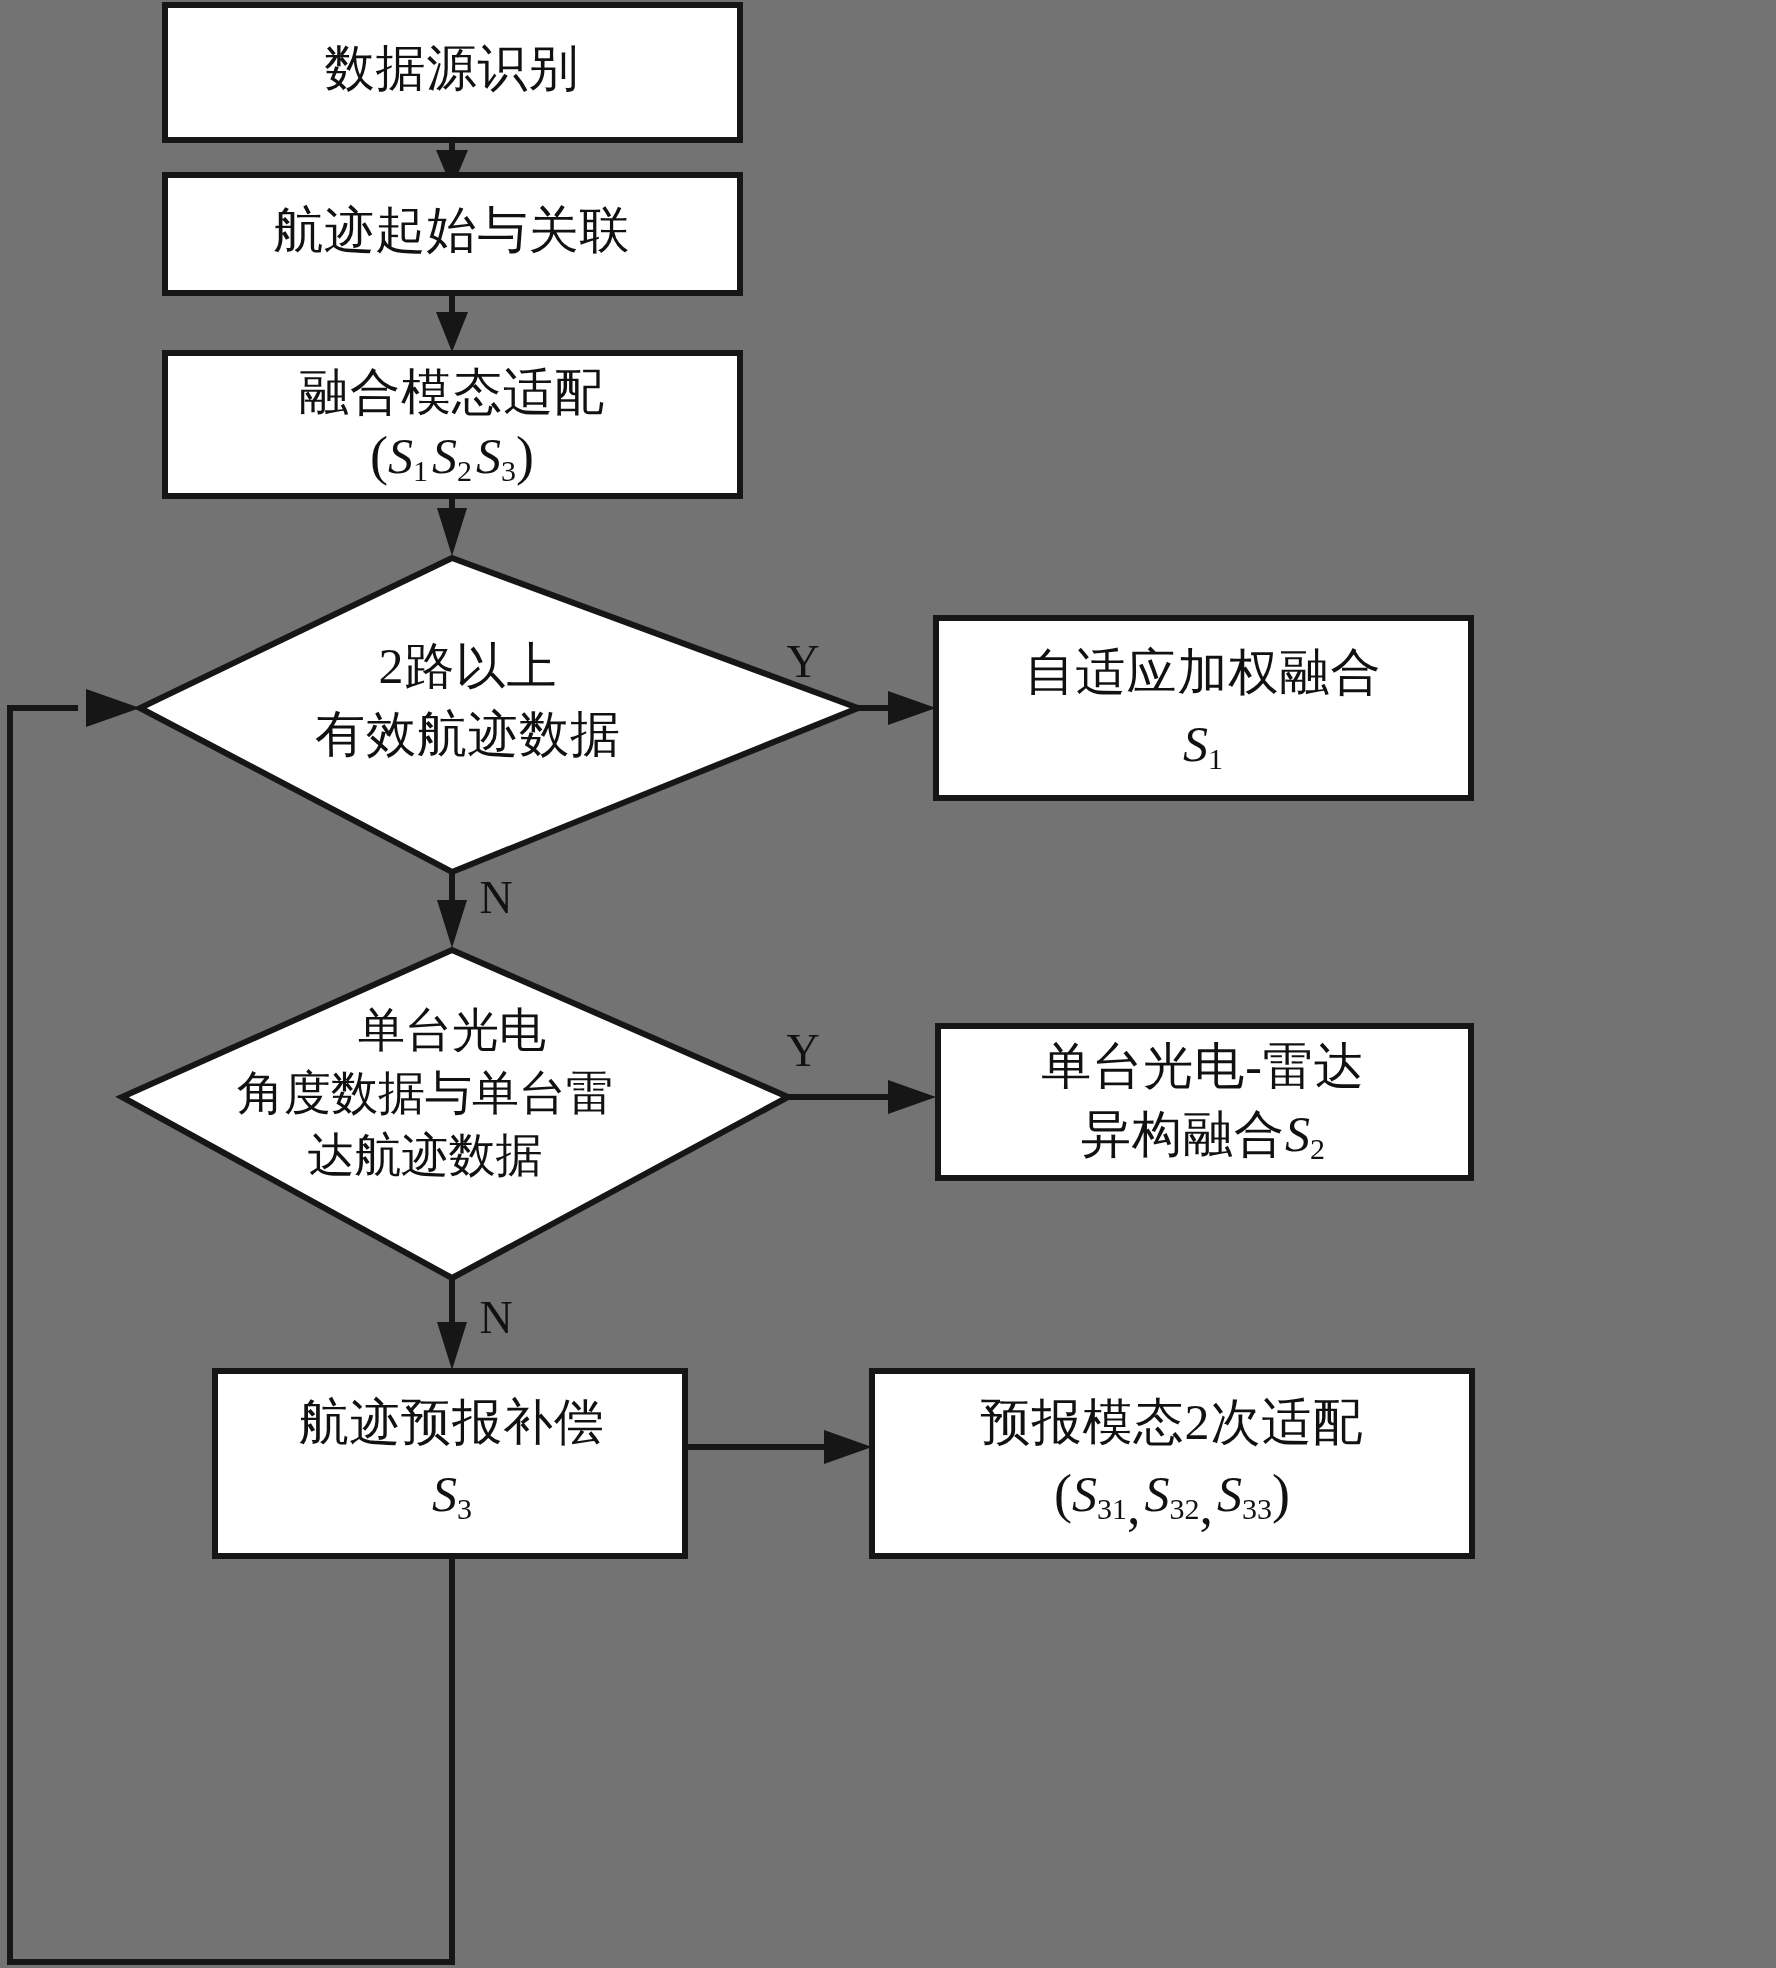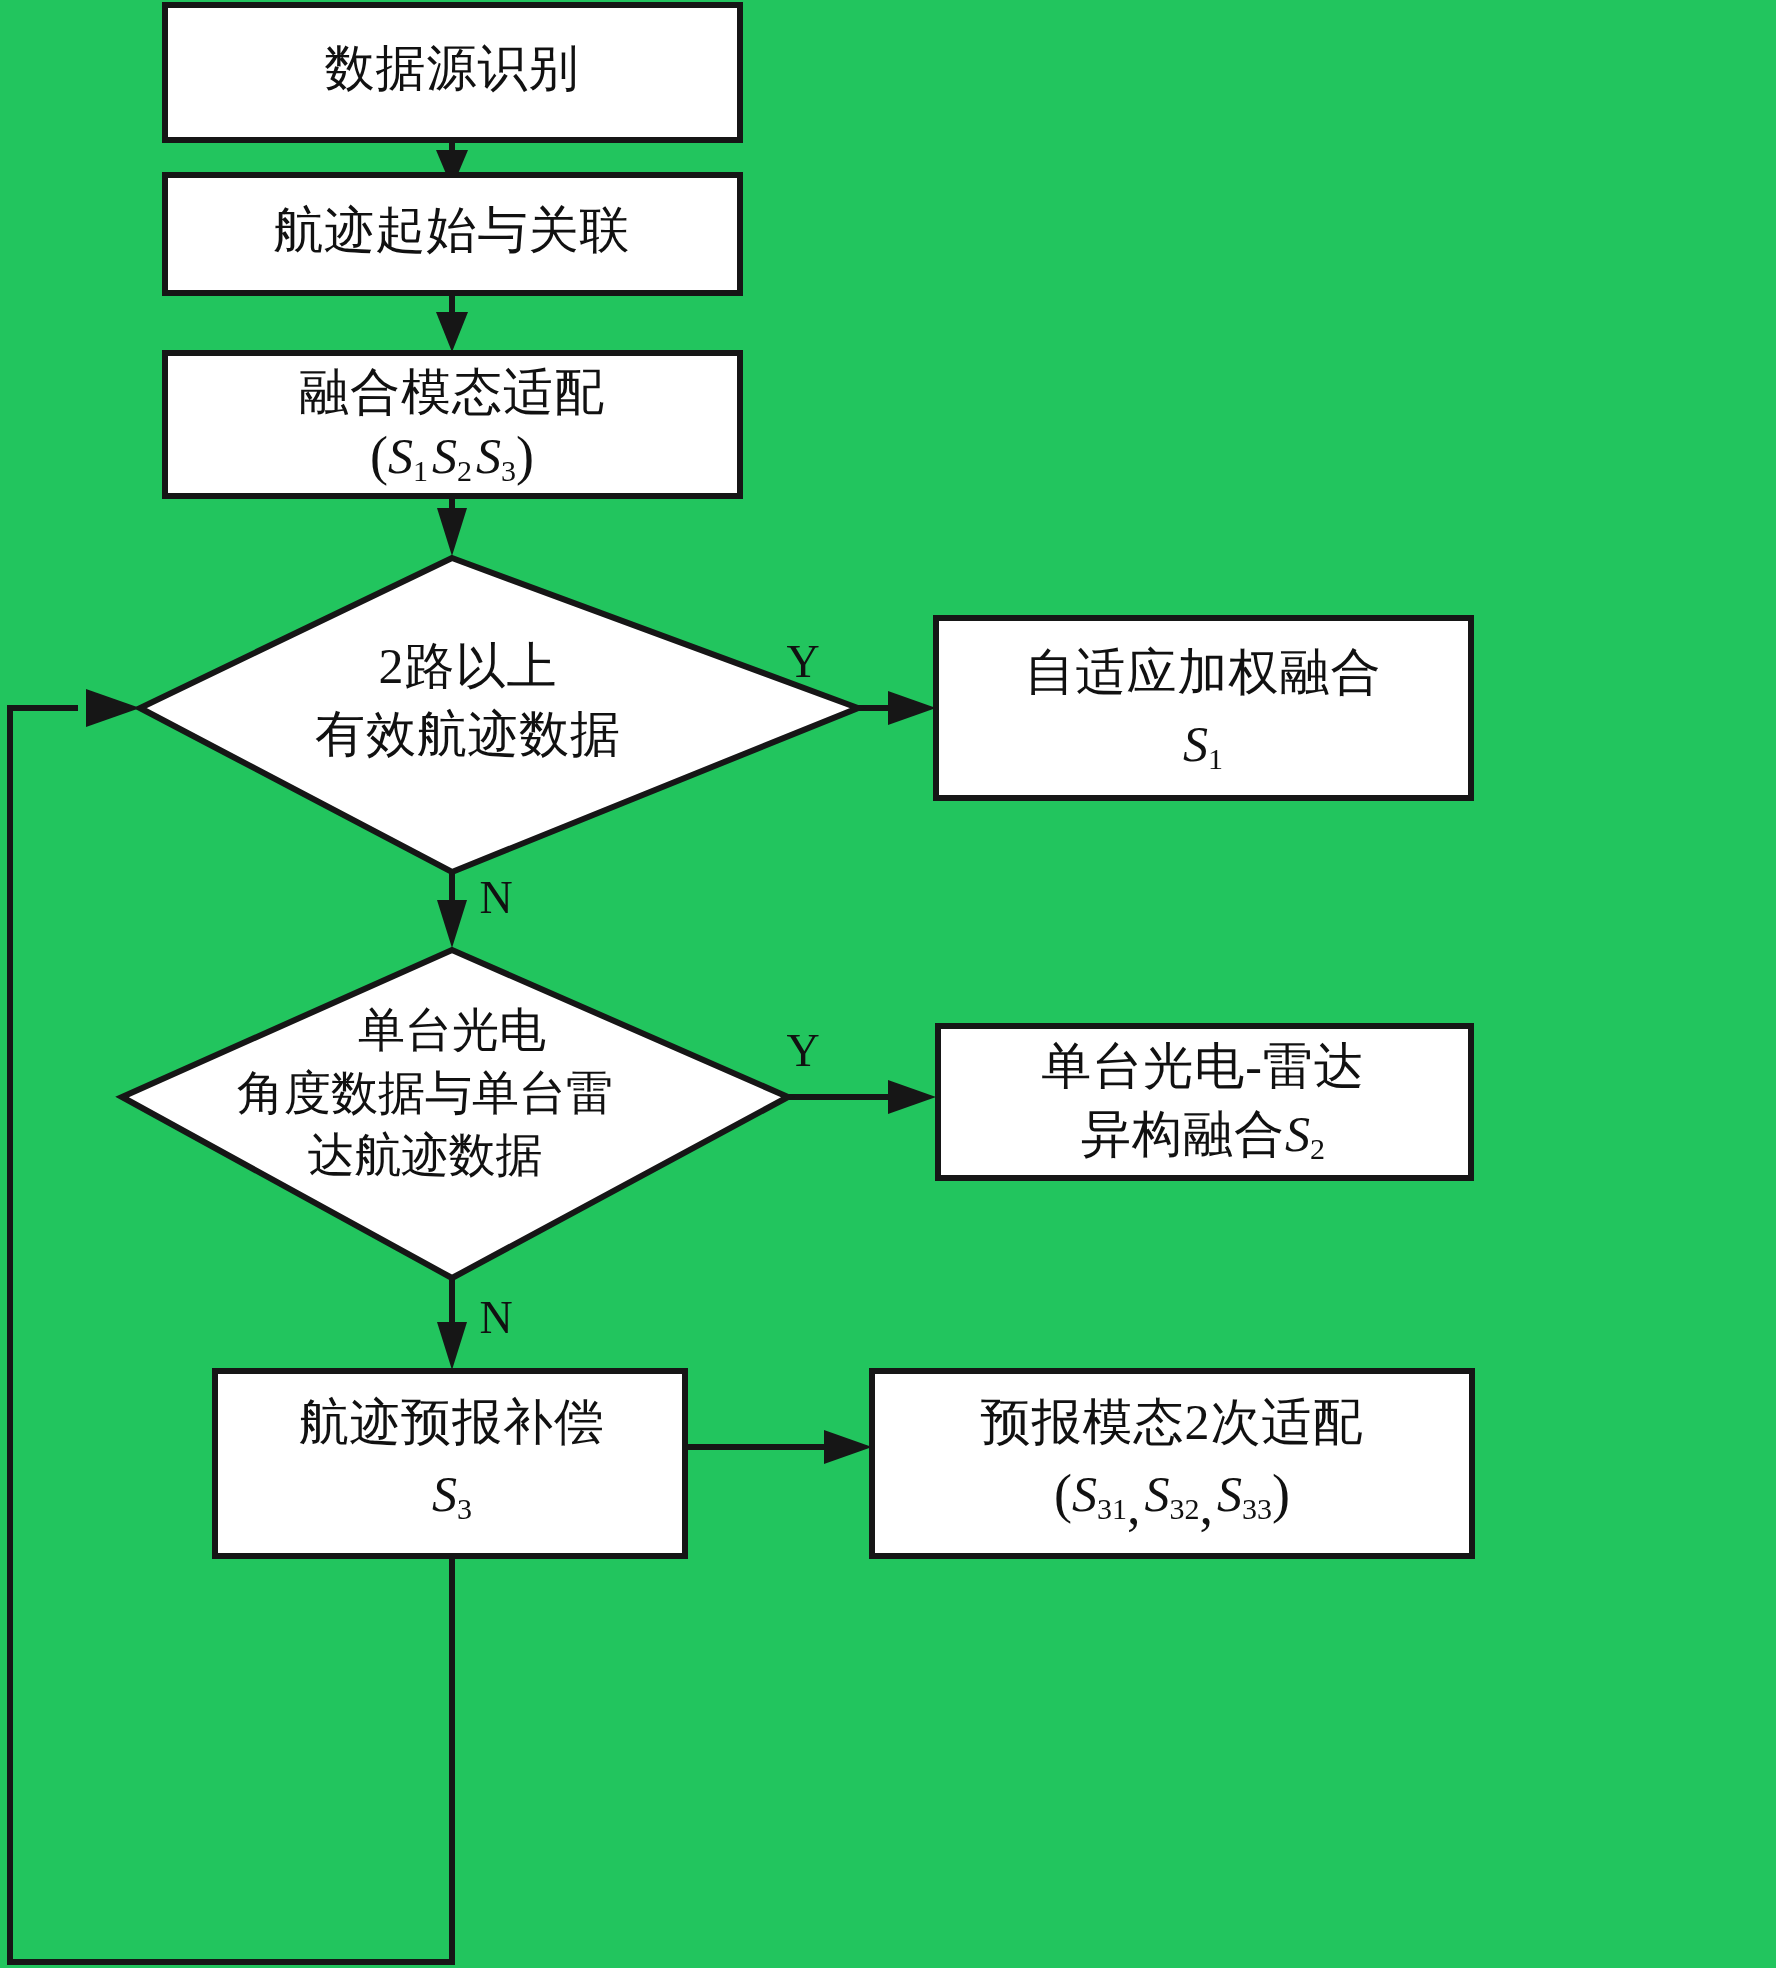--- a/index.html
+++ b/index.html
@@ -7,21 +7,21 @@
     padding: 0;
     background: #ffffff;
   }
   body {
     font-family: "Liberation Serif", "DejaVu Serif", serif;
   }
   #flowchart-root {
     position: relative;
     width: 1776px;
     height: 1968px;
-    background: #22c55e;
+    background: #737373;
     overflow: hidden;
     text-decoration: underline;
   }
   svg.chart-svg {
     display: block;
     width: 1776px;
     height: 1968px;
   }
   .shape-stroke {
     fill: #ffffff;

